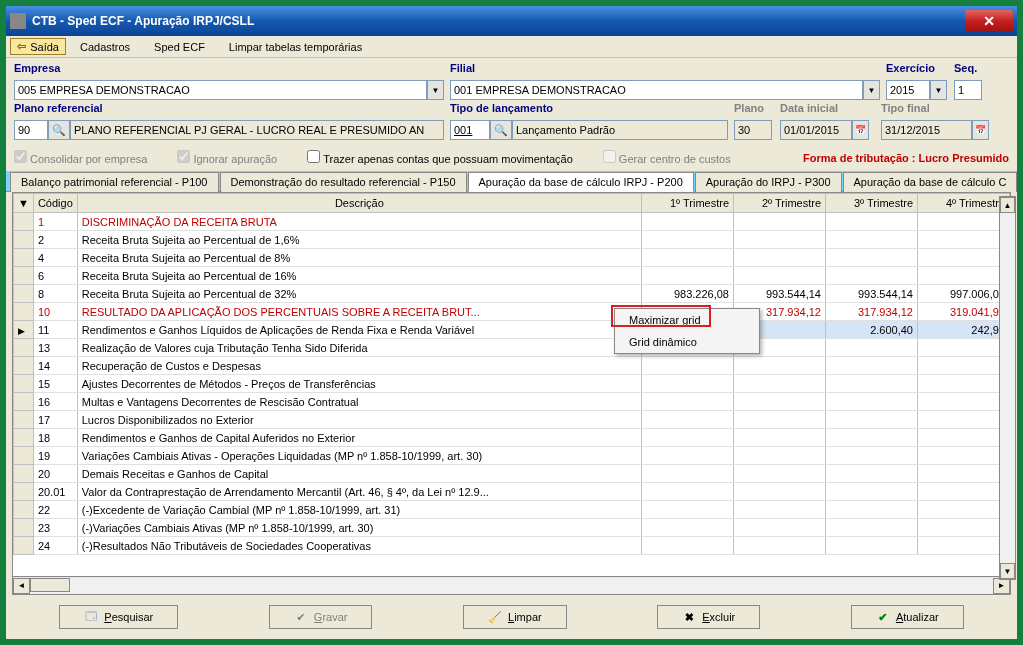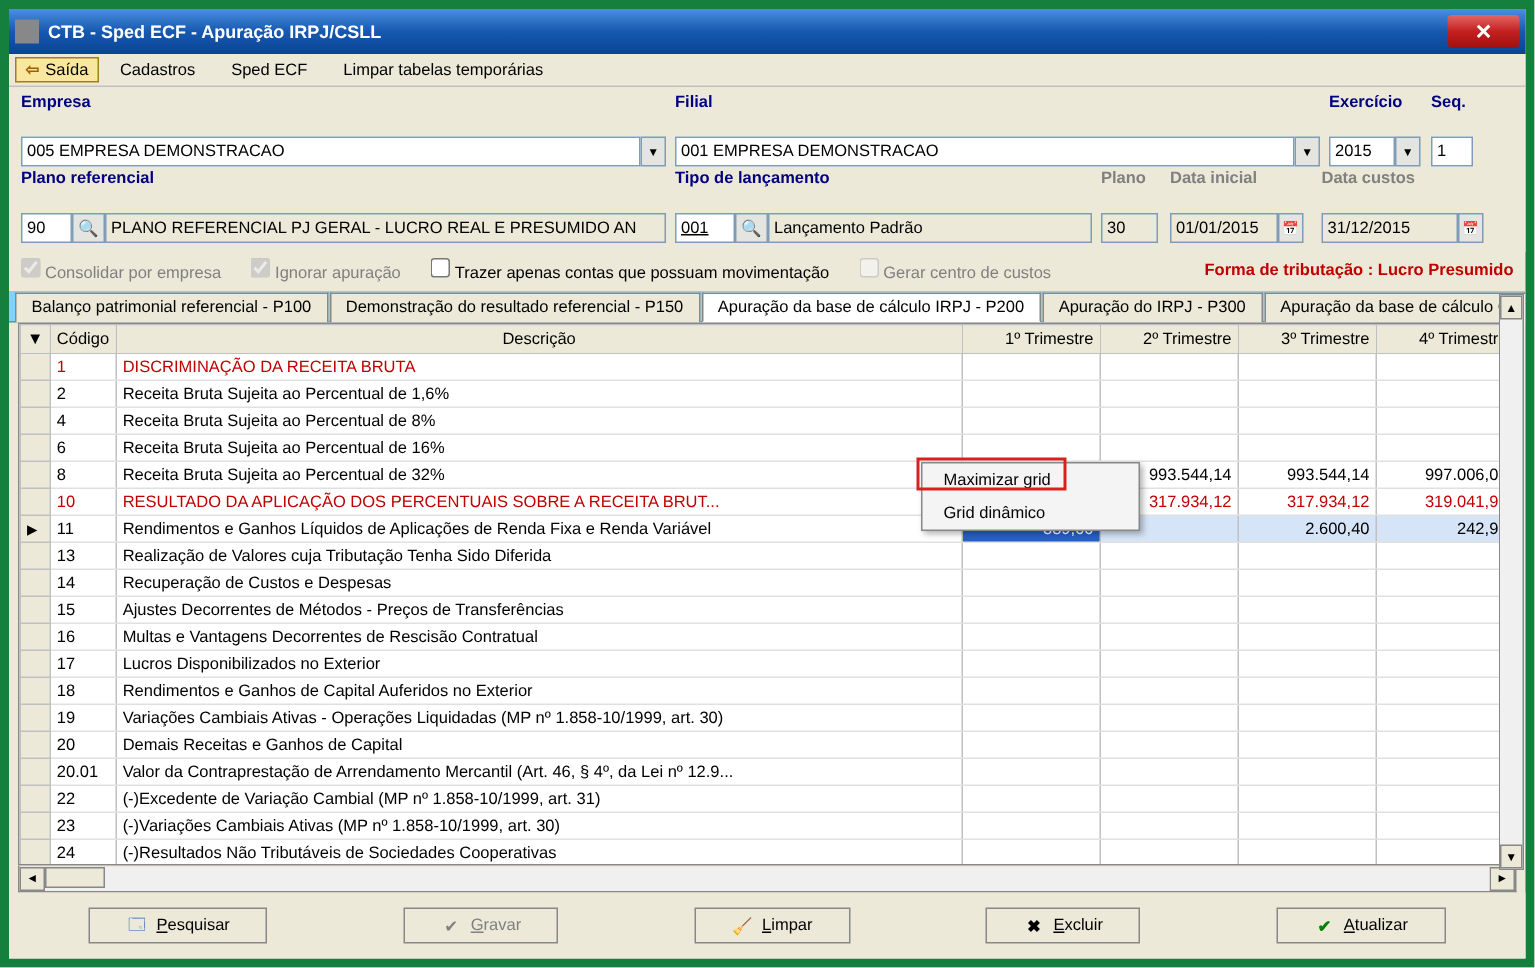--- a/index.html
+++ b/index.html
@@ -13,27 +13,27 @@
 .close-btn { width: 48px; height: 22px; background: linear-gradient(to bottom, #e46666 0%, #c42020 50%, #a01010 100%); color: #fff; display: flex; align-items: center; justify-content: center; font-size: 14px; font-weight: bold; border-radius: 3px; cursor: pointer; }
 
 .menubar { height: 22px; background: #ece9d8; display: flex; align-items: center; padding: 0 4px; border-bottom: 1px solid #c0c0c0; gap: 4px; }
 .menu-saida { background: #f9e79f; border: 1px solid #a08020; padding: 1px 6px; display: flex; align-items: center; gap: 4px; cursor: pointer; }
 .menu-saida .arrow { color: #a06000; font-weight: bold; }
 .menu-item { padding: 2px 10px; cursor: pointer; }
 
 .form-area { padding: 4px 8px; background: #ece9d8; }
 .form-row { display: flex; gap: 6px; margin-bottom: 2px; align-items: flex-end; }
 .field { display: flex; flex-direction: column; }
-.field-label { color: #000080; font-weight: bold; padding-bottom: 17px; }
+.field-label { color: #000080; font-weight: bold; padding-bottom: 6px; }
 .field-input { border: 1px solid #7f9db9; background: #fff; height: 20px; padding: 1px 3px; font-size: 11px; }
 .field-input.ro { background: #ece9d8; }
 .dd-btn { width: 17px; height: 20px; border: 1px solid #7f9db9; background: #e4e4e0; display: inline-flex; align-items: center; justify-content: center; font-size: 8px; cursor: pointer; }
 .lookup-btn { width: 22px; height: 20px; border: 1px solid #7f9db9; background: #e4e4e0; display: inline-flex; align-items: center; justify-content: center; cursor: pointer; }
 
-.check-row { display: flex; align-items: center; gap: 20px; padding: 4px 8px 6px 8px; font-size: 11px; color: #808080; }
+.check-row { display: flex; align-items: center; gap: 30px; padding: 4px 8px 6px 8px; font-size: 11px; color: #808080; }
 .check-row input { margin-right: 3px; }
 .forma-trib { margin-left: auto; color: #c00000; font-weight: bold; }
 
 .tabs { display: flex; border-bottom: 1px solid #888; padding: 0 4px; background: #7dd3fc; }
 .tab { padding: 3px 10px; border: 1px solid #888; border-bottom: none; background: #ece9d8; margin-right: 1px; cursor: pointer; position: relative; top: 1px; font-size: 11px; white-space: nowrap; }
 .tab.active { background: #fff; border-bottom: 1px solid #fff; }
 .tab-nav { padding: 3px 6px; cursor: pointer; }
 
 .grid-wrap { flex: 1; background: #fff; margin: 0 6px; border: 1px solid #888; position: relative; overflow: hidden; }
 .grid { width: 100%; border-collapse: collapse; }
@@ -142,21 +142,21 @@
         <input class="field-input ro" style="width: 38px;" value="30">
       </div>
       <div class="field" style="flex: 0 0 95px;">
         <div class="field-label" style="color:#808080;">Data inicial</div>
         <div style="display:flex;">
           <input class="field-input ro" style="width: 72px;" value="01/01/2015">
           <div class="date-btn">📅</div>
         </div>
       </div>
       <div class="field" style="flex: 0 0 95px;">
-        <div class="field-label" style="color:#808080;">Data custos</div>
+        <div class="field-label" style="color:#808080;">Tipo final</div>
         <div style="display:flex;">
           <input class="field-input ro" style="width: 91px;" value="31/12/2015">
           <div class="date-btn">📅</div>
         </div>
       </div>
     </div>
   </div>
 
   <div class="check-row">
     <label><input type="checkbox" checked="" disabled="" style=""><span>Consolidar por empresa</span></label>

